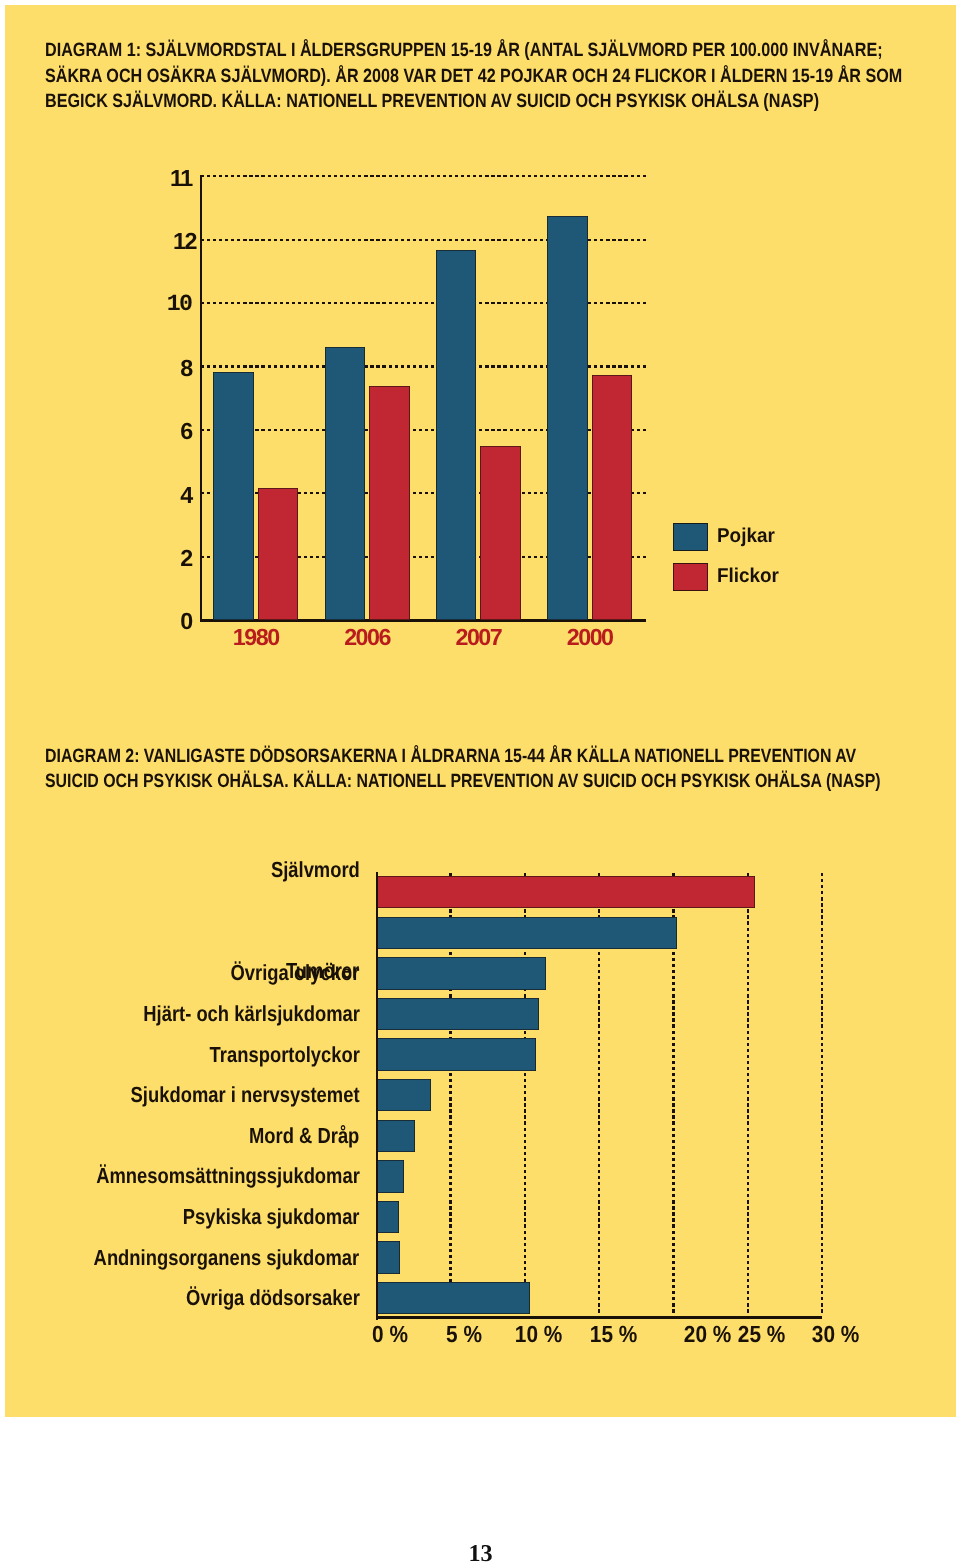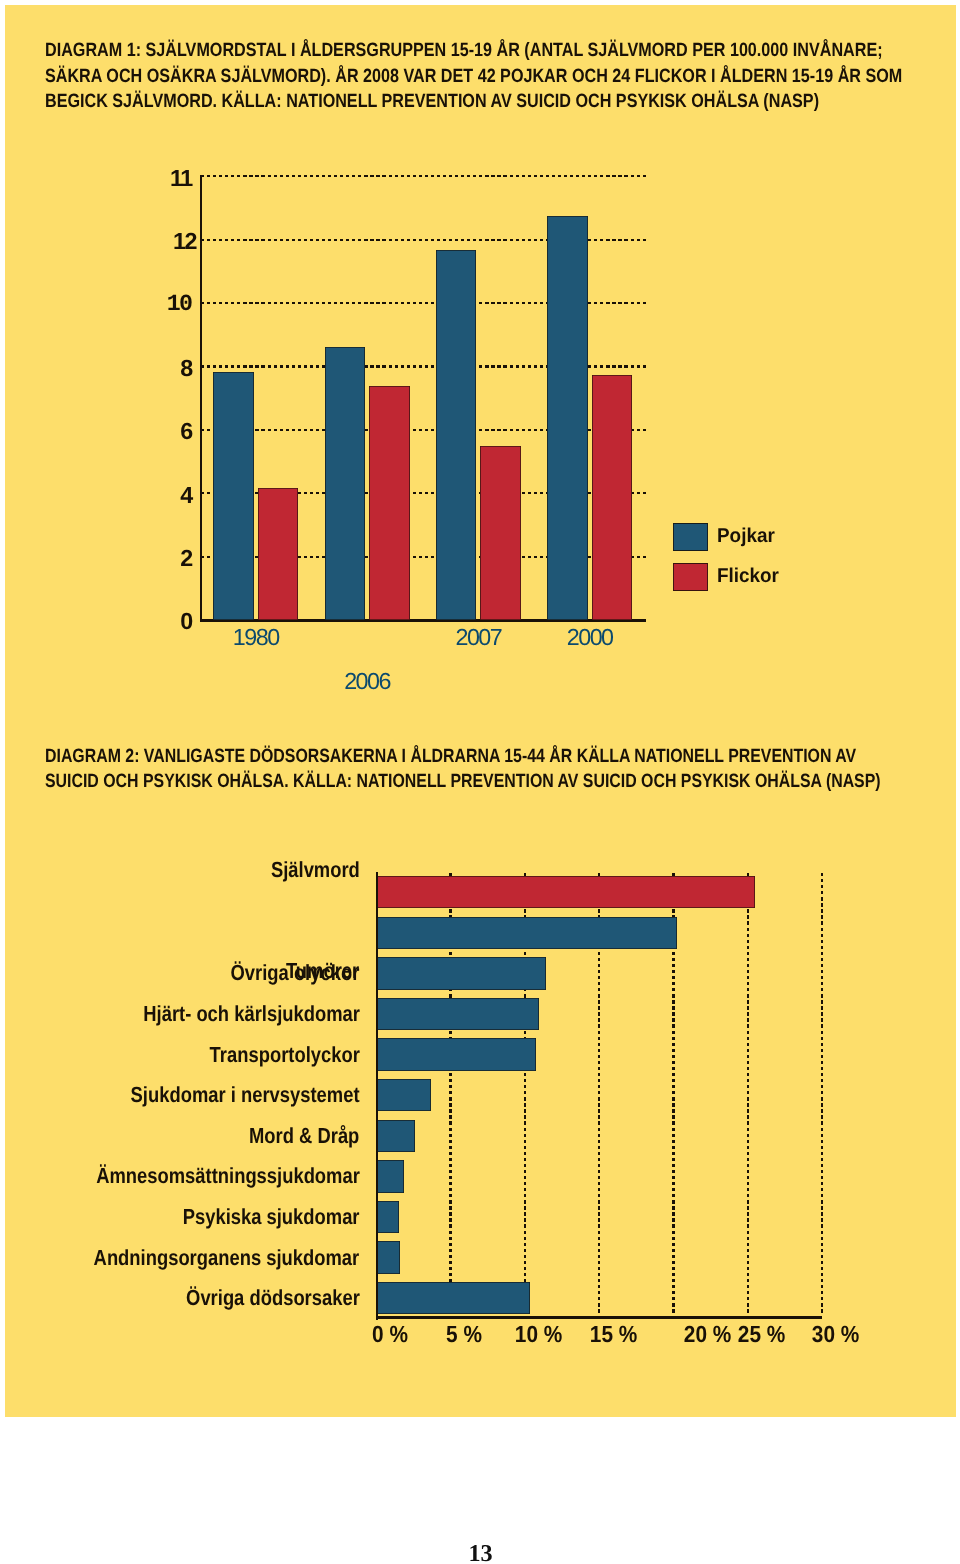--- a/index.html
+++ b/index.html
@@ -13,21 +13,21 @@
   #cap2{left:44.5px;top:743.5px;transform:scaleX(0.828);}
   .pageno{position:absolute;left:0;top:1541.5px;width:961px;text-align:center;font-family:"Liberation Serif",serif;font-weight:bold;font-size:24.2px;line-height:24.2px;color:#111;}
 
   
   #chart1{position:absolute;left:0;top:0;width:960px;height:700px;}
   .c1-yaxis{position:absolute;left:199.5px;top:175px;width:2.4px;height:447px;background:#191107;}
   .c1-xaxis{position:absolute;left:199.5px;top:619.4px;width:446.3px;height:3.1px;background:#191107;}
   .grid1{position:absolute;left:201px;width:445px;height:2.1px;
     background-image:repeating-linear-gradient(to right,#191107 0px,#191107 3.15px,rgba(0,0,0,0) 3.15px,rgba(0,0,0,0) 6.05px);}
   .c1-ylab{position:absolute;right:0;font-weight:bold;font-size:23.3px;line-height:1;color:#191107;text-align:right;white-space:nowrap;letter-spacing:-1.5px;}
-  .c1-xlab{position:absolute;font-weight:normal;font-size:23.3px;line-height:1;color:#0c4a6e;text-align:center;white-space:nowrap;letter-spacing:-1.5px;}
+  .c1-xlab{position:absolute;font-weight:bold;font-size:23.3px;line-height:1;color:#b91c1c;text-align:center;white-space:nowrap;letter-spacing:-1.5px;}
   .c1-bar{position:absolute;bottom:0;box-shadow:inset 0 0 0 0.8px rgba(20,14,6,0.75);}
   .c1-bars{position:absolute;left:201px;top:176.3px;width:444px;height:443.5px;}
   .legend1{position:absolute;left:673px;top:522.9px;}
   .legend1 .row{position:relative;height:40.1px;}
   .legend1 .sw{position:absolute;left:0;top:0;width:35.2px;height:27.8px;box-shadow:inset 0 0 0 0.9px rgba(20,14,6,0.8);}
   .legend1 .lb{position:absolute;left:44px;top:6.5px;font-weight:bold;font-size:20px;line-height:14px;color:#191107;white-space:nowrap;}
   .legend1 .lb .sq{transform:scaleX(0.945);transform-origin:left center;}
   .sq{display:inline-block;}
   .c1-ylab .sq{}
 
@@ -81,21 +81,21 @@
         <div class="c1-bar" style="left: 56.8px; width: 40.5px; height: 131.525px; background: rgb(192, 39, 51);"></div>
         <div class="c1-bar" style="left: 123.5px; width: 40.5px; height: 273.192px; background: rgb(31, 87, 118);"></div>
         <div class="c1-bar" style="left: 168.1px; width: 40.5px; height: 233.576px; background: rgb(192, 39, 51);"></div>
         <div class="c1-bar" style="left: 234.8px; width: 40.5px; height: 369.856px; background: rgb(31, 87, 118);"></div>
         <div class="c1-bar" style="left: 279.4px; width: 40.5px; height: 173.994px; background: rgb(192, 39, 51);"></div>
         <div class="c1-bar" style="left: 346.1px; width: 40.5px; height: 404.084px; background: rgb(31, 87, 118);"></div>
         <div class="c1-bar" style="left: 390.7px; width: 40.5px; height: 245.303px; background: rgb(192, 39, 51);"></div>
       </div>
     <div class="c1-xlabels">
         <div class="c1-xlab" style="left: 195.75px; width: 120px; top: 625.8px;"><span class="sq">1980</span></div>
-        <div class="c1-xlab" style="left: 307.05px; width: 120px; top: 625.8px; margin-top: 44px;"><span class="sq">2006</span></div>
+        <div class="c1-xlab" style="left: 307.05px; width: 120px; top: 625.8px;"><span class="sq">2006</span></div>
         <div class="c1-xlab" style="left: 418.35px; width: 120px; top: 625.8px;"><span class="sq">2007</span></div>
         <div class="c1-xlab" style="left: 529.65px; width: 120px; top: 625.8px;"><span class="sq">2000</span></div>
       </div>
     <div class="legend1">
         <div class="row">
           <div class="sw" style="background: rgb(31, 87, 118);"></div>
           <div class="lb"><span class="sq">Pojkar</span></div>
         </div>
         <div class="row">
           <div class="sw" style="background: rgb(192, 39, 51);"></div>

